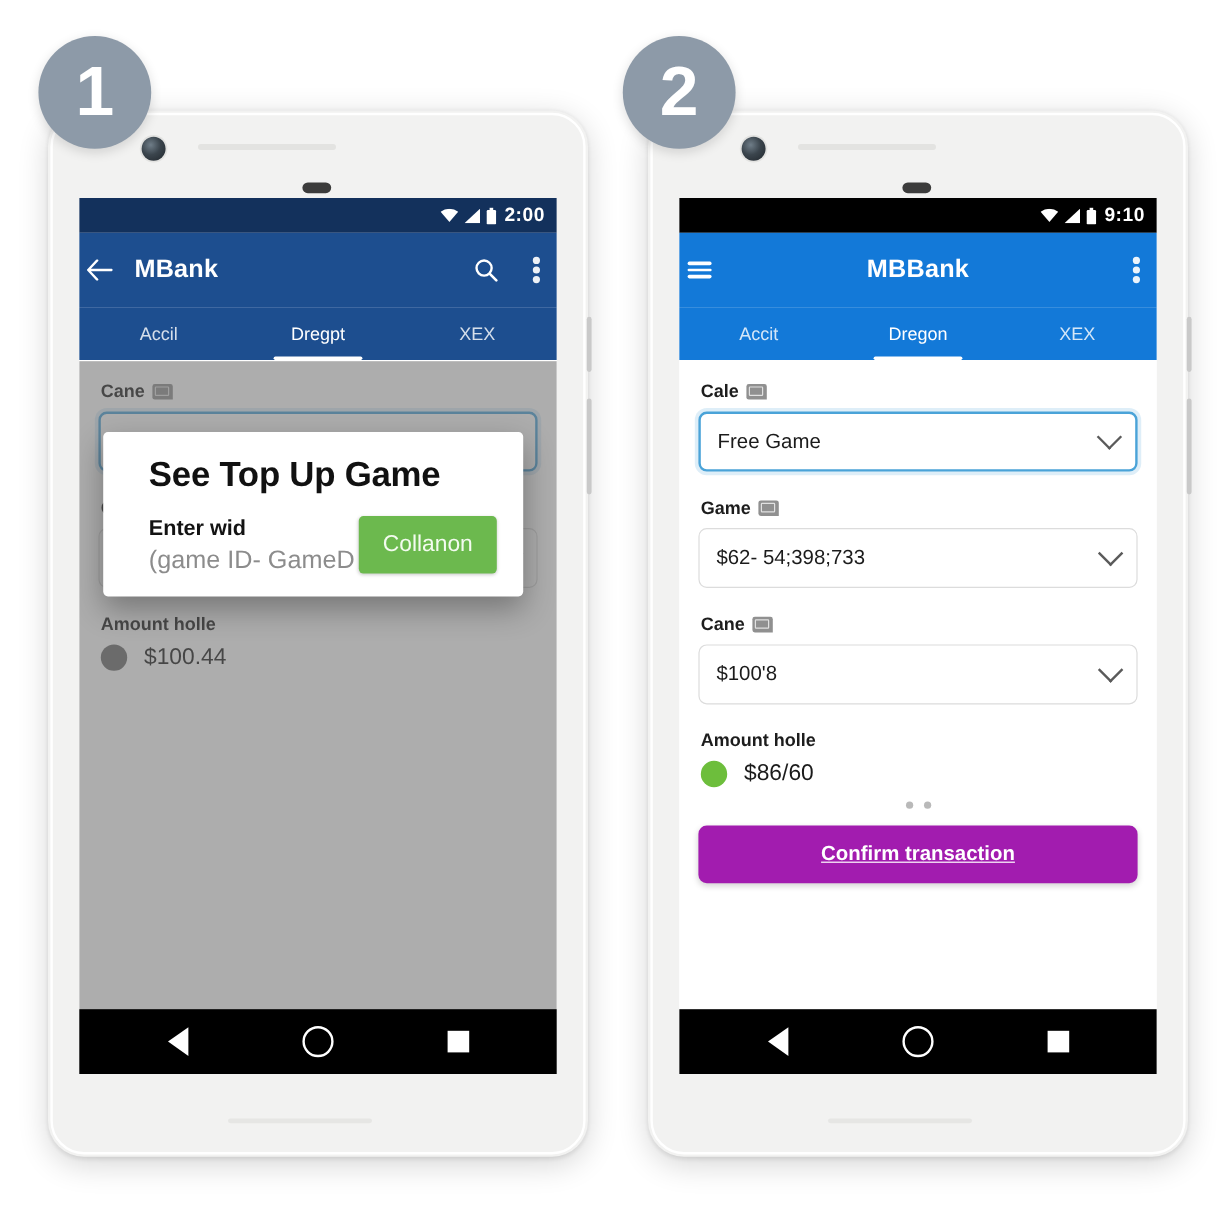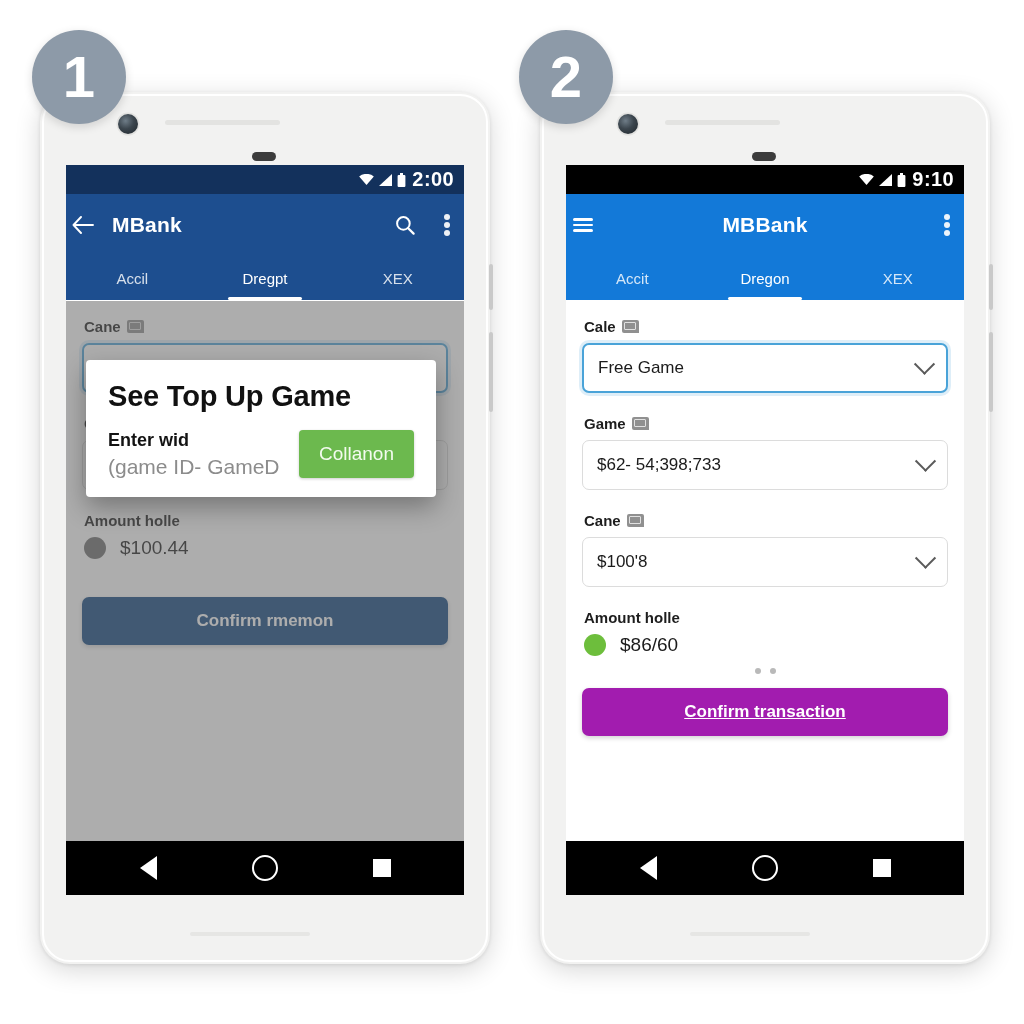--- a/index.html
+++ b/index.html
@@ -47,21 +47,21 @@
 
   
   .screen{
     position:absolute;overflow:hidden;background:#ffffff;
   }
 
   .statusbar{
     height:29px;display:flex;align-items:center;justify-content:flex-end;
     padding-right:10px;box-sizing:border-box;color:#ffffff;
   }
-  .statusbar .clock{font-size:20px;font-weight:bold;letter-spacing:.4px;margin-left:6px;}
+  .statusbar .clock{font-size:16px;font-weight:bold;letter-spacing:.4px;margin-left:6px;}
   .sb-icons{display:flex;align-items:center;gap:5px;}
   .ic-wifi{width:15px;height:11px;}
   .ic-signal{width:13px;height:12px;}
   .ic-batt{width:9px;height:14px;}
 
   .appbar{
     height:62px;display:flex;align-items:center;color:#ffffff;padding:0 4px;
     box-sizing:border-box;position:relative;
   }
   .appbar .title{font-size:21px;font-weight:bold;letter-spacing:.2px;}
@@ -135,21 +135,21 @@
   .nav-home{
     width:22px;height:22px;border-radius:50%;border:2.6px solid #ffffff;cursor:pointer;
   }
   .nav-recent{width:18px;height:18px;background:#ffffff;cursor:pointer;}
 
   
   .scrim{position:absolute;inset:0;background:rgba(105,105,105,.55);}
   .dialog{
     position:absolute;background:#ffffff;border-radius:4px;
     box-shadow:0 10px 26px rgba(0,0,0,.32);
-    padding:20px 22px 18px 22px;box-sizing:border-box;
+    padding:20px 22px 18px 38px;box-sizing:border-box;
   }
   .dialog h2{
     margin:0 0 18px 0;font-size:29px;line-height:1.12;font-weight:bold;color:#111;
     letter-spacing:-.2px;
   }
   .dlg-row{display:flex;align-items:flex-start;gap:14px;}
   .dlg-texts{flex:1;min-width:0;}
   .dlg-strong{font-size:18px;font-weight:bold;color:#131313;margin-bottom:4px;}
   .dlg-sub{font-size:21px;color:#8c8c8c;white-space:nowrap;}
   .dlg-btn{
@@ -255,23 +255,20 @@
         </div>
 
         <div class="flabel">
           <span>Amount holle</span>
         </div>
         <div class="amount-row">
           <span class="dot" style="background:#6e6e6e;"></span>
           <span class="amount-val">$100.44</span>
         </div>
 
-        <div class="cta" style="background:#11467f;margin-top:38px;">
-          <span>Confirm rmemon</span>
-        </div>
       </div>
 
       <div class="scrim" style="top:136px;"></div>
 
       <div class="dialog" style="left:20px;top:195px;width:350px;">
         <h2>See Top Up Game</h2>
         <div class="dlg-row">
           <div class="dlg-texts">
             <div class="dlg-strong">Enter wid</div>
             <div class="dlg-sub">(game ID- GameD</div>

